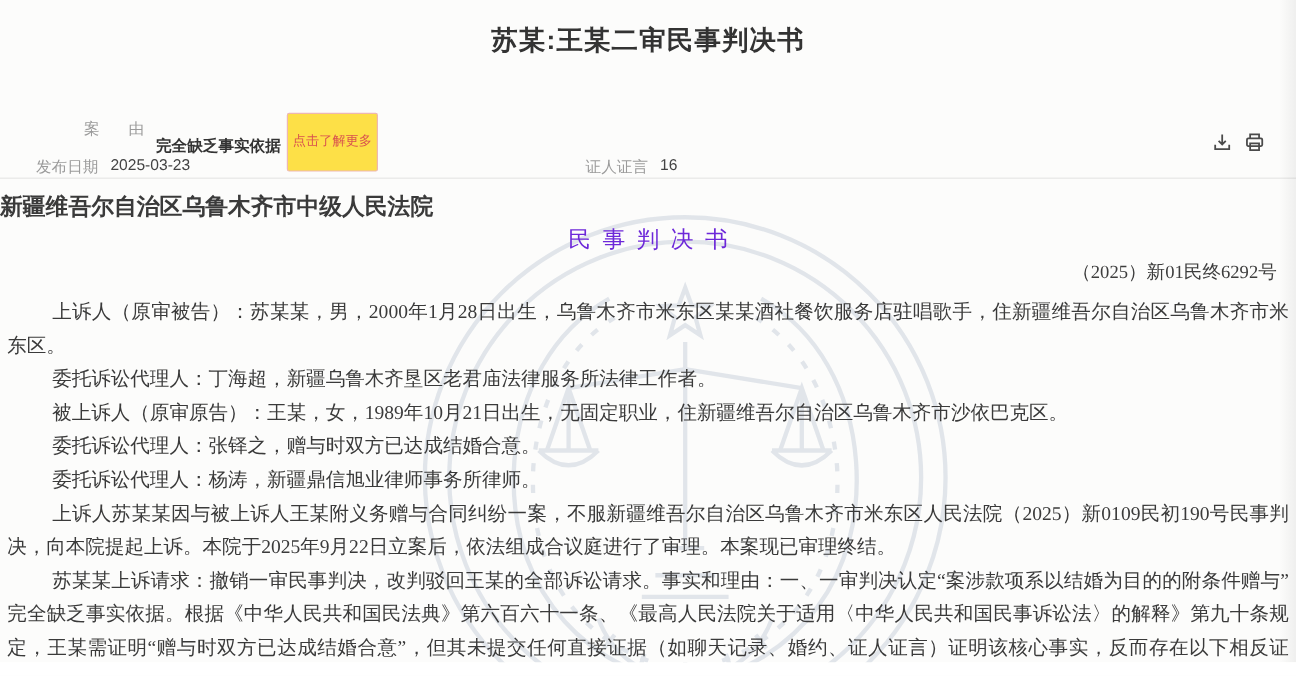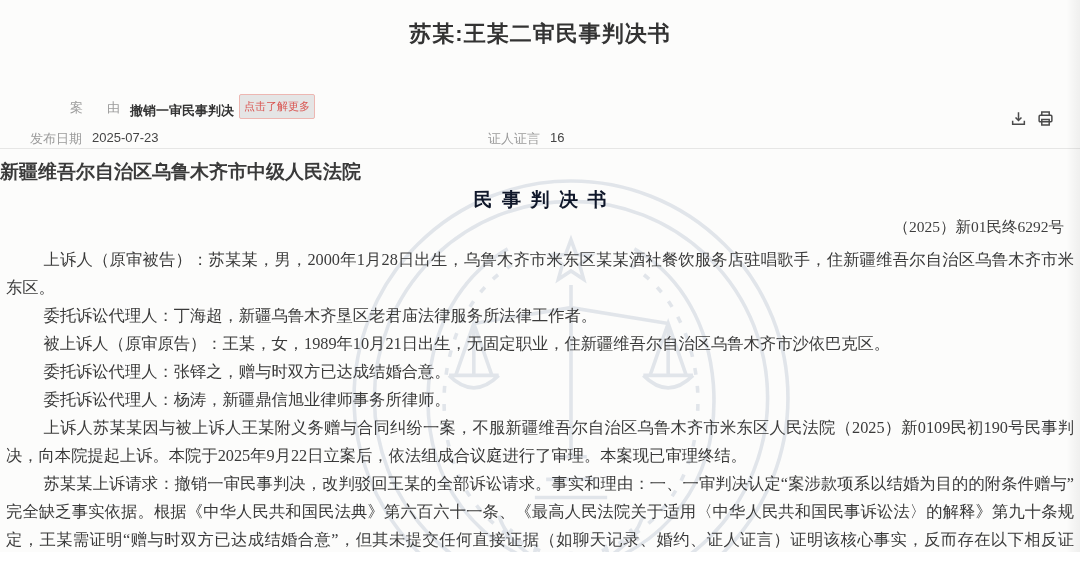--- a/index.html
+++ b/index.html
@@ -27,37 +27,37 @@
     display:inline-block;color:#9b9b9b;margin-right:10px;vertical-align:top;
   }
   .lab-justify{width:50px;text-align:justify;text-align-last:justify;margin-left:40px;}
   .meta-cause{top:99px;left:30px;}
   .meta-caseno{top:99px;left:488px;}
   .meta-date{top:130px;left:30px;}
   .meta-views{top:130px;left:488px;}
   .cause-value{font-weight:bold;color:#333;}
   .badge{
     display:inline-block;margin-left:5px;position:relative;top:-5px;
-    font-size:11px;line-height:15px;padding:4px 4px;
+    font-size:11px;line-height:15px;padding:16px 4px;
     color:#d9534f;border:1px solid #edb7b2;border-radius:2px;
-    background:#e5e5e5;cursor:pointer;
+    background:#fde047;cursor:pointer;
   }
   .meta-icons{position:absolute;top:110px;right:26px;display:flex;gap:10px;}
   .icon-btn{width:17px;height:17px;cursor:pointer;display:inline-block;}
   .icon-btn svg{width:100%;height:100%;stroke:#4a4a4a;fill:none;stroke-width:1.4;}
   
   .divider{position:absolute;top:148px;left:0;right:0;height:0;border-top:1px solid #e6e6e5;}
   
   .doc-court{
     position:absolute;top:159px;left:0;right:0;margin:0;text-align:left;
     font-size:19px;font-weight:bold;color:#3a3a3a;
   }
   .doc-type{
     position:absolute;top:187px;left:0;right:0;margin:0;text-align:center;
-    font-size:19px;font-weight:bold;color:#0f172a;
+    font-size:19px;font-weight:normal;color:#6d28d9;
     letter-spacing:.5em;text-indent:.5em;
   }
   .doc-caseno{
     position:absolute;top:217px;left:0;right:16px;text-align:right;
     font-family:"Liberation Serif","DejaVu Serif",serif;
     font-size:15.5px;color:#3d3d3d;
   }
   .doc-body{
     position:absolute;top:246px;left:0;right:0;padding:0 6px;
     font-family:"Liberation Serif","DejaVu Serif",serif;
@@ -99,26 +99,26 @@
       <path d="M93,126 H107 M89,136 H111 M84,144 H116"></path>
 
       <path d="M68,152 A34,34 0 0 0 132,152"></path>
       <path d="M74,158 L70,163 M85,165 L83,171 M100,168 V174 M115,165 L117,171 M126,158 L130,163"></path>
     </g>
   </svg>
 
   <h1 class="page-title">苏某:王某二审民事判决书</h1>
 
   <div class="meta-item meta-cause">
-    <span class="meta-label lab-justify">案由</span><span class="cause-value">撤销一审民事判决</span><span class="badge">点击了解更多</span>
+    <span class="meta-label lab-justify">案由</span><span class="cause-value">完全缺乏事实依据</span><span class="badge">点击了解更多</span>
   </div>
 
 
   <div class="meta-item meta-date">
-    <span class="meta-label">发布日期</span><span>2025-07-23</span>
+    <span class="meta-label">发布日期</span><span>2025-03-23</span>
   </div>
 
   <div class="meta-item meta-views">
     <span class="meta-label">证人证言</span><span>16</span>
   </div>
 
   <div class="meta-icons">
     <span class="icon-btn">
       <svg viewBox="0 0 16 16">
         <path d="M8 2 V9.5 M5.2 7 L8 9.8 L10.8 7"></path>

